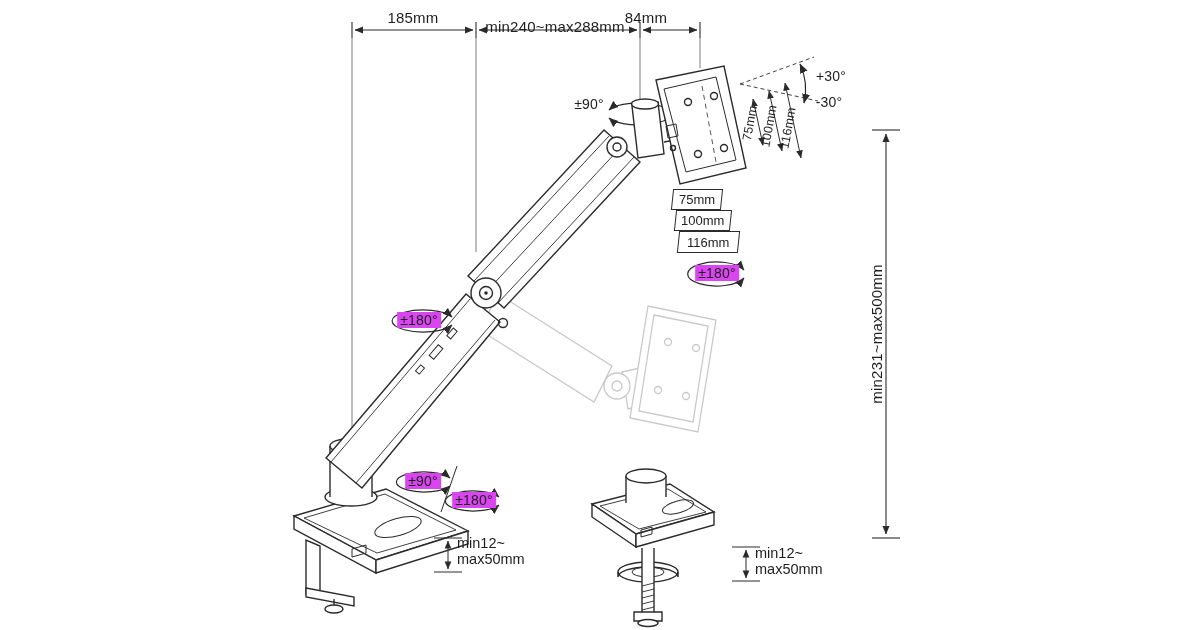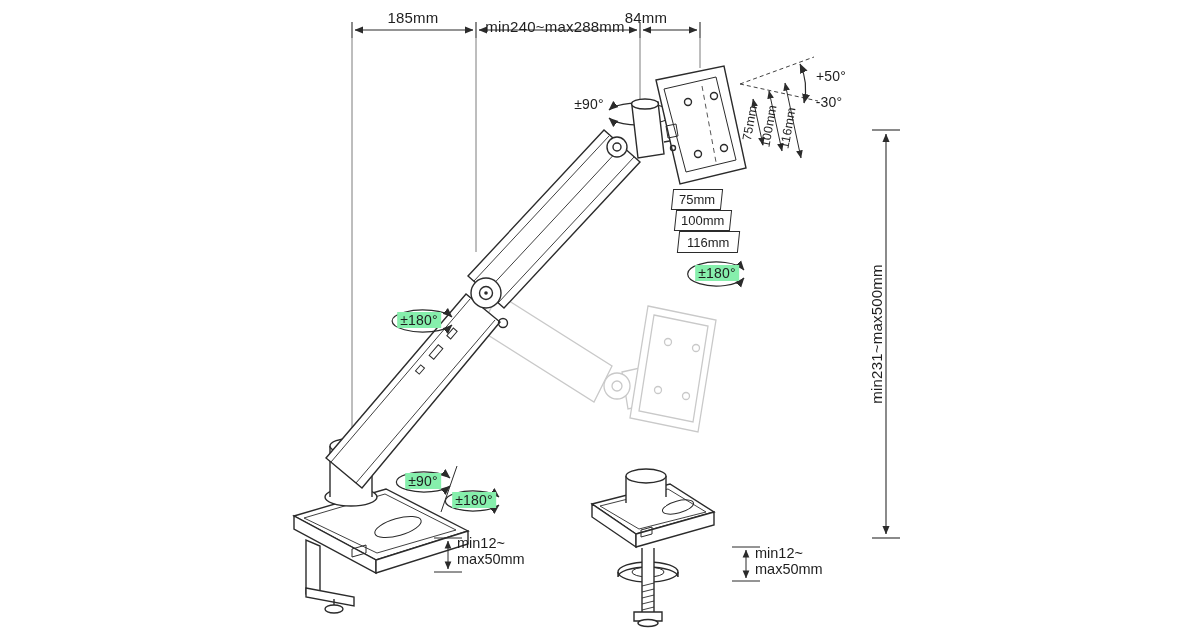--- a/index.html
+++ b/index.html
@@ -2,21 +2,21 @@
 <html><head>
 <meta charset="utf-8">
 <style>
   * { margin:0; padding:0; box-sizing:border-box; }
   html,body { width:1200px; height:630px; background:#fff; overflow:hidden;
     font-family:"Liberation Sans", sans-serif; color:#1e1e1e; }
   .stage { position:relative; width:1200px; height:630px; background:#fff; }
   svg.art { position:absolute; left:0; top:0; }
   .lbl { position:absolute; font-size:15px; white-space:nowrap;
          transform:translate(-50%,-50%); letter-spacing:.2px; }
-  .lbl.bg { background:#86efac; padding:0 3px; }
+  .lbl.bg { background:#d946ef; padding:0 3px; }
   .lbl.sm { font-size:14px; }
   .rot90 { transform:translate(-50%,-50%) rotate(-90deg); }
   .rot80 { transform:translate(-50%,-50%) rotate(-80deg); font-size:12.5px; }
   .vbox { position:absolute; border:1.3px solid #2b2b2b; background:#fff;
           display:flex; align-items:center; justify-content:center;
           font-size:13px; transform:skewX(-6deg); }
   .vbox span { transform:skewX(6deg); }
   .two { position:absolute; font-size:14.5px; line-height:16px; white-space:nowrap; }
 </style>
 </head>
@@ -194,21 +194,21 @@
     <line x1="732" y1="547" x2="760" y2="547"></line>
     <line x1="732" y1="581" x2="760" y2="581"></line>
     <line x1="746" y1="550" x2="746" y2="578" marker-start="url(#arr)" marker-end="url(#arr)"></line>
   </g>
 </svg>
 
 <div class="lbl" style="left:413px;top:17px">185mm</div>
 <div class="lbl" style="left:555px;top:26px">min240~max288mm</div>
 <div class="lbl" style="left:646px;top:17px">84mm</div>
 
-<div class="lbl sm" style="left:831px;top:76px">+50°</div>
+<div class="lbl sm" style="left:831px;top:76px">+30°</div>
 <div class="lbl sm" style="left:829px;top:102px">-30°</div>
 <div class="lbl sm" style="left:589px;top:104px">±90°</div>
 
 <div class="lbl rot80" style="left:750px;top:123px">75mm</div>
 <div class="lbl rot80" style="left:769px;top:126px">100mm</div>
 <div class="lbl rot80" style="left:788px;top:128px">116mm</div>
 
 <div class="vbox" style="left:672px;top:189px;width:50px;height:21px">
       <span>75mm</span>
     </div>

